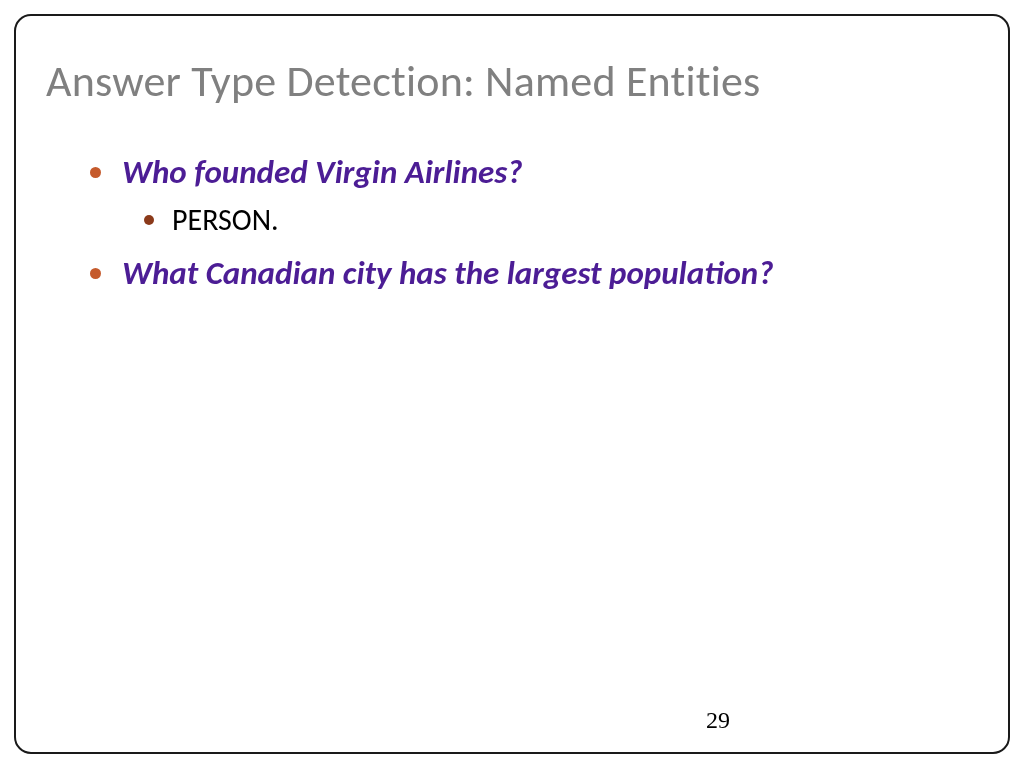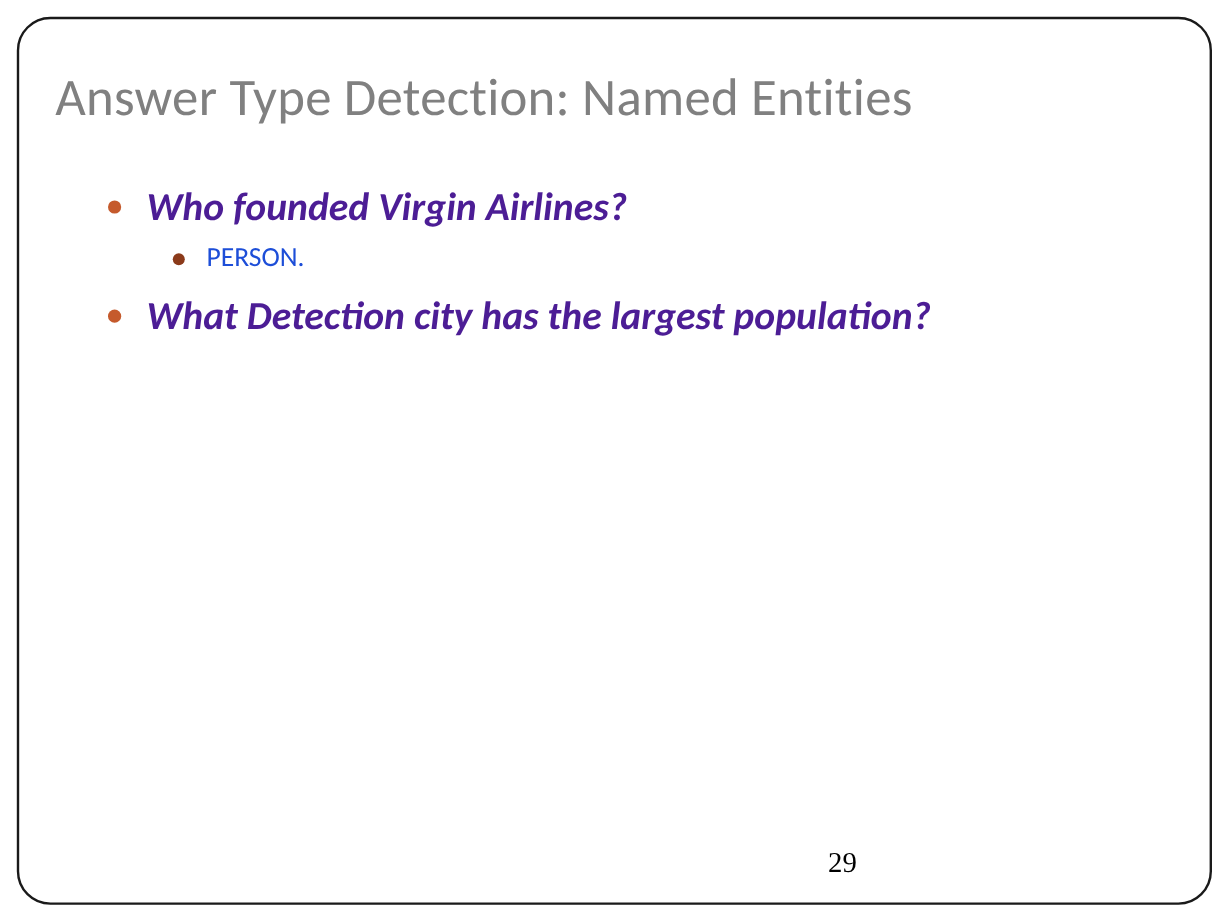--- a/index.html
+++ b/index.html
@@ -2,21 +2,21 @@
 <html><head>
 <meta charset="utf-8">
 <style>
   * { box-sizing: border-box; margin: 0; padding: 0; }
   html, body { width: 1024px; height: 768px; background: #fff; font-family: Calibri, "Segoe UI", Arial, sans-serif; }
   .slide {
     position: absolute;
     left: 14px; top: 14px;
     width: 996px; height: 740px;
     border: 2px solid #1a1a1a;
-    border-radius: 28px;
+    border-radius: 17px;
     background: #fff;
     padding: 38px 30px 20px 30px;
   }
   .title {
     font-size: 44px;
     font-weight: 400;
     color: #808080;
     letter-spacing: 0.2px;
     margin-bottom: 42px;
     font-family: Calibri, "Segoe UI", Arial, sans-serif;
@@ -39,41 +39,41 @@
     position: absolute;
     left: 0; top: 0.52em;
     width: 11px; height: 11px;
     border-radius: 50%;
     background: #c55a2c;
   }
   .level2 {
     position: relative;
     margin-left: 54px;
     padding-left: 28px;
-    font-size: 23px;
+    font-size: 30px;
     font-weight: 400;
     font-style: normal;
-    color: #1d4ed8;
+    color: #000000;
     line-height: 1.4;
     margin-bottom: 10px;
   }
   .level2.italic { font-style: italic; }
   .level2::before {
     content: "";
     position: absolute;
     left: 0; top: 0.54em;
     width: 10px; height: 10px;
     border-radius: 50%;
     background: #8b3a1a;
   }
   .pagenum {
     position: absolute;
     bottom: 18px;
     width: 100%;
-    left: 0;
+    left: 16px;
     text-align: center;
     font-family: "Times New Roman", Times, serif;
     font-size: 24px;
     color: #000;
     padding-left: 380px;
   }
 </style>
 </head>
 <body>
 
@@ -83,19 +83,19 @@
   <div class="content">
 
     <div class="level1">
       <span>Who founded Virgin Airlines?</span>
     </div>
     <div class="level2">
       <span>PERSON.</span>
     </div>
 
     <div class="level1">
-      <span>What Detection city has the largest population?</span>
+      <span>What Canadian city has the largest population?</span>
     </div>
 
   </div>
 
   <div class="pagenum">29</div>
 </div>
 
 </body></html>

